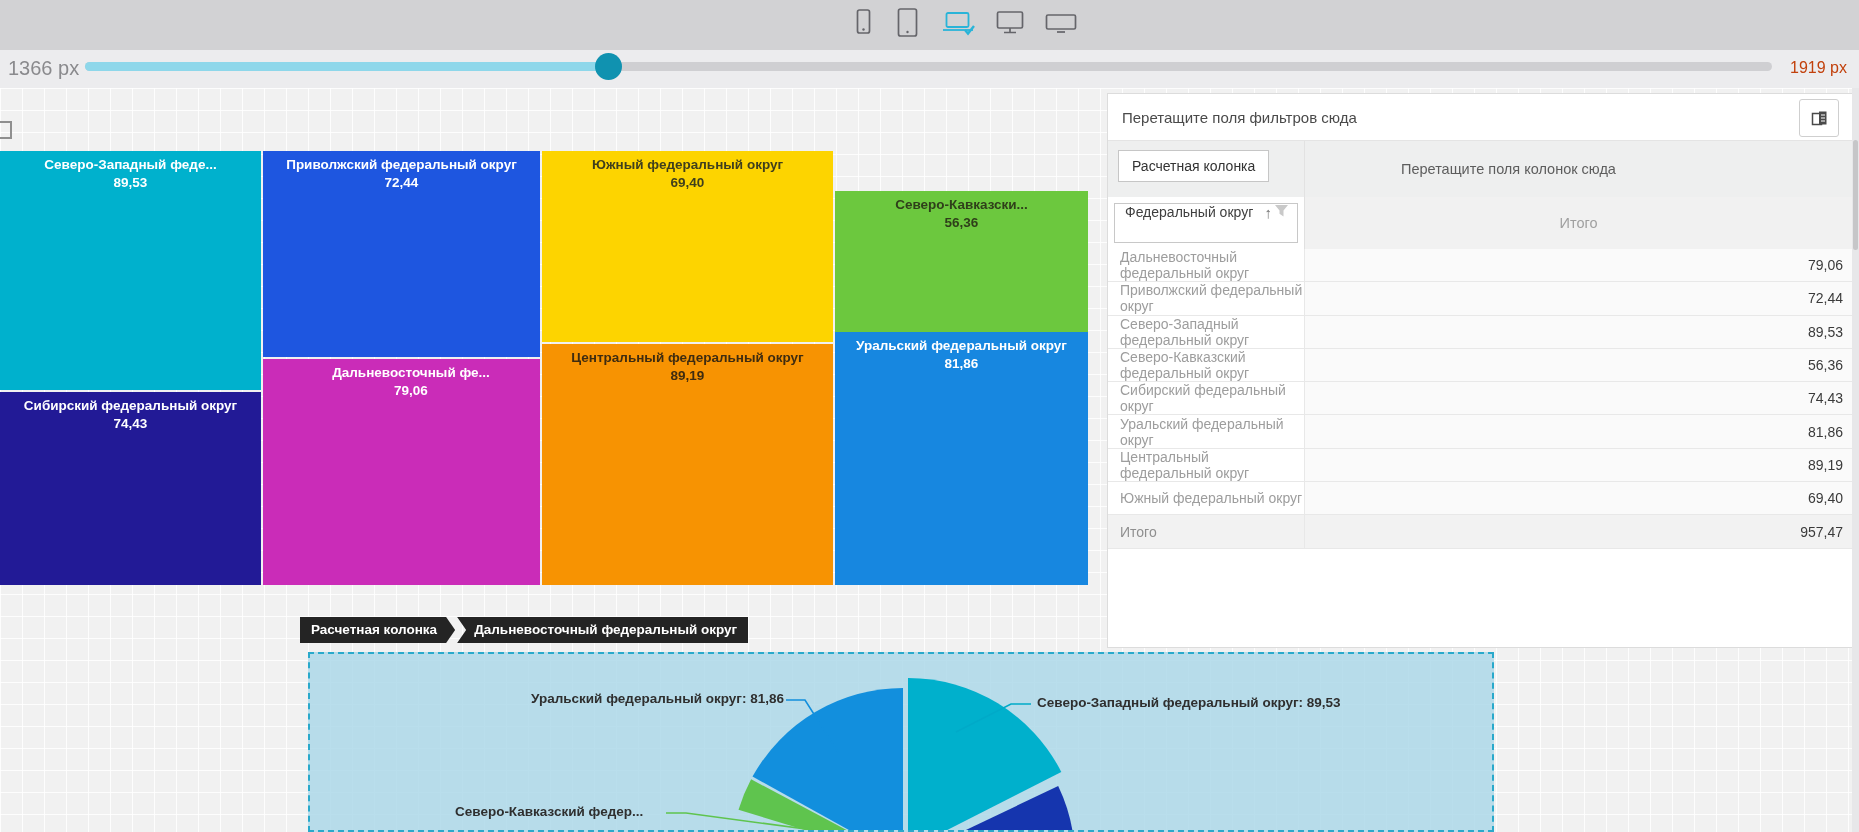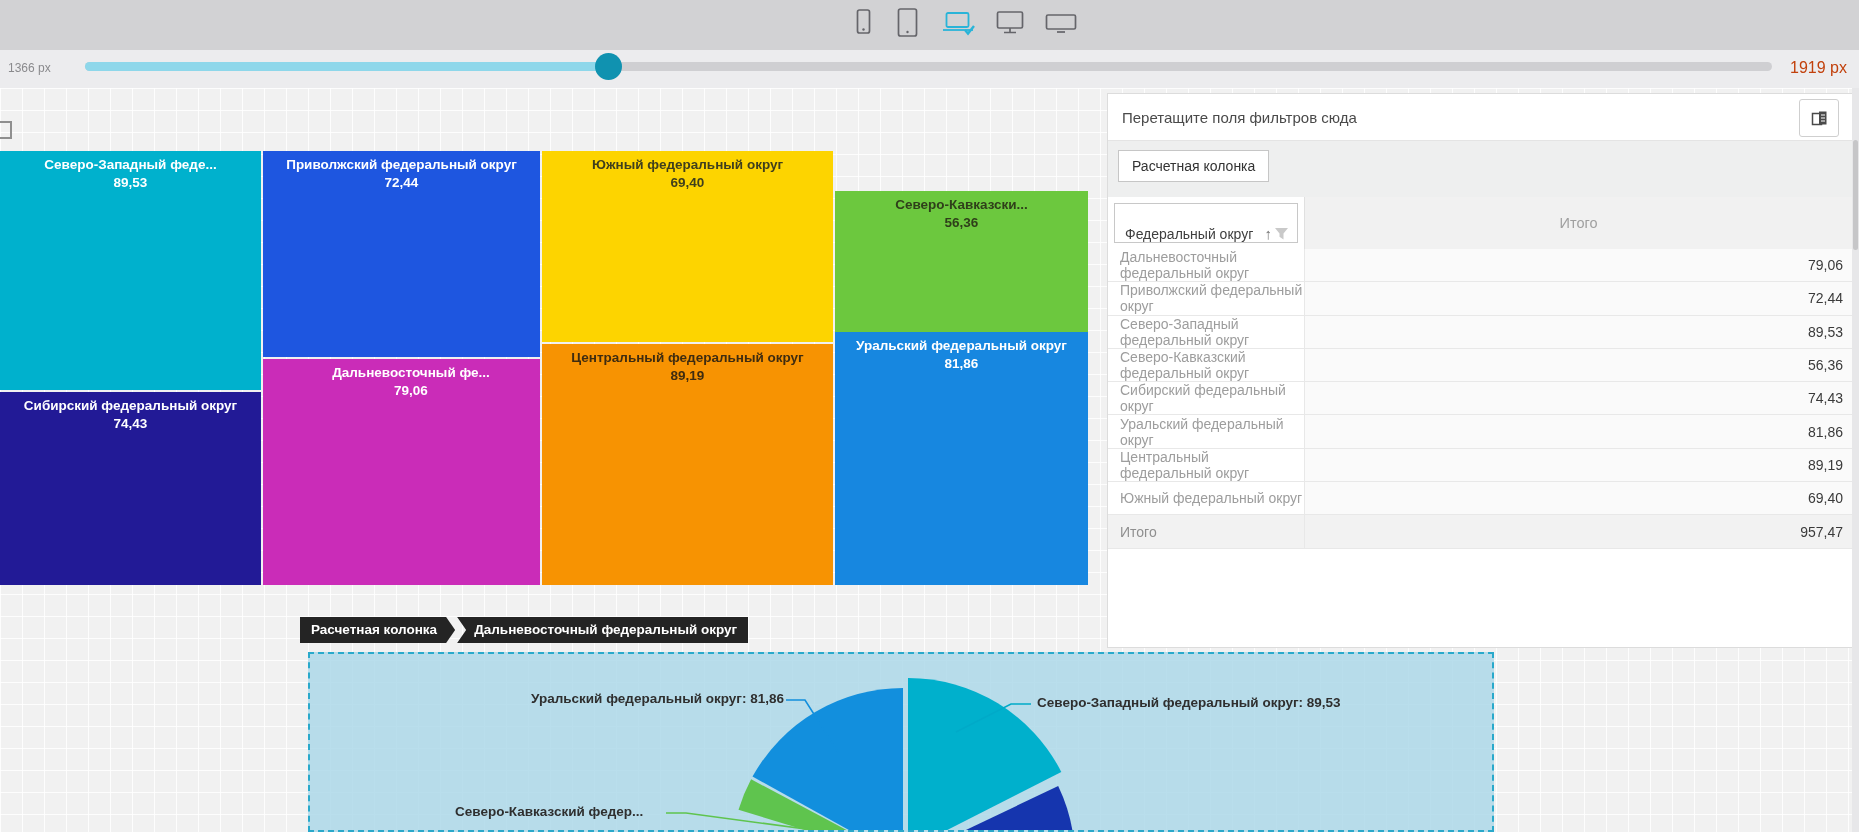--- a/index.html
+++ b/index.html
@@ -7,21 +7,21 @@
     font-family:"Liberation Sans", sans-serif; background:#f1f1f1; }
   .screen { position:relative; width:1859px; height:832px; }
 
   
   .topbar { position:absolute; left:0; top:0; width:100%; height:50px; background:#d2d2d4; }
   .devices { position:absolute; left:850px; top:5px; display:flex; gap:18px; align-items:flex-end; }
   .dev { background:none; border:none; cursor:pointer; height:36px; display:flex; align-items:center; }
 
   
   .slider-row { position:absolute; left:0; top:50px; width:100%; height:38px; background:#ececee; }
-  .sl-min { position:absolute; left:8px; top:0; line-height:36px; font-size:12px; color:#8a8a8d; }
+  .sl-min { position:absolute; left:8px; top:0; line-height:36px; font-size:20px; color:#8a8a8d; }
   .sl-max { position:absolute; right:12px; top:0; line-height:36px; font-size:16px; color:#c2410c; }
   .track { position:absolute; left:85px; right:87px; top:12px; height:9px; border-radius:5px; background:#cfcfd2; }
   .track-fill { position:absolute; left:0; top:0; height:9px; border-radius:5px 0 0 5px; background:#8ed7ea; width:523px; }
   .handle { position:absolute; left:510px; top:-9px; width:27px; height:27px; border-radius:50%; background:#1092b0; }
 
   
   .canvas { position:absolute; left:0; top:88px; width:1859px; height:744px;
     background-color:#f1f1f1;
     background-image:
       linear-gradient(to right, rgba(255,255,255,.85) 1px, transparent 1px),
@@ -46,21 +46,21 @@
   .panel { position:absolute; left:1107px; top:5px; width:746px; height:555px; background:#fff; border:1px solid #dcdcdc; }
   .p-filters { position:relative; height:47px; border-bottom:1px solid #e4e4e4; }
   .p-filters > span { position:absolute; left:14px; top:0; line-height:47px; font-size:15px; color:#4a4a4a;text-align:center; }
   .p-iconbtn { position:absolute; right:13px; top:5px; width:40px; height:38px; background:#fff; border:1px solid #cfcfcf; border-radius:3px; cursor:pointer; display:flex; align-items:center; justify-content:center; }
   .p-config { position:relative; height:56px; background:#eeefef; display:flex; }
   .p-config-left { width:196px; padding:9px 0 0 10px; }
   .chip { display:inline-block; background:#fff; border:1px solid #c6c6c6; padding:7px 13px; font-size:14px; color:#333; cursor:pointer; }
   .p-config-right { flex:1; border-left:1px solid #e2e2e2; padding-left:96px; display:flex; align-items:center; font-size:14.5px; color:#5d5d5d; }
   .p-header { position:relative; height:52px; display:flex; }
   .p-field { width:196px; padding:6px 0 0 6px; }
-  .p-field-box { width:184px; height:40px; background:#fff; border:1px solid #c8c8c8; display:flex; align-items:flex-end; padding:0 8px 0 10px; cursor:pointer; }
+  .p-field-box { width:184px; height:40px; background:#fff; border:1px solid #c8c8c8; display:flex; align-items:flex-start; padding:0 8px 0 10px; cursor:pointer; }
   .p-field-box > span:first-child { flex:1; font-size:14px; color:#3e3e3e; }
   .sort { font-size:15px; color:#777; margin-right:2px; }
   .p-total-h { flex:1; background:#f1f1f1; border-left:1px solid #e0e0e0; text-align:center; line-height:52px; font-size:14.5px; color:#9f9f9f; }
   .p-rows { }
   .p-row { display:flex; height:33.3px; border-bottom:1px solid #e8e8e8; }
   .p-name { width:196px; padding-left:12px; font-size:14px; color:#9d9d9d; display:flex; align-items:center; background:#fff; }
   .p-val { flex:1; border-left:1px solid #e8e8e8; background:#fafafa; display:flex; align-items:center; justify-content:flex-end; padding-right:9px; font-size:14px; color:#3a3a3a; }
   .p-row.total .p-name { background:#f2f2f2; color:#8f8f8f; }
   .p-row.total .p-val { background:#f2f2f2; }
 
@@ -195,20 +195,23 @@
           <svg width="19" height="19" viewBox="0 0 19 19" fill="none">
             <rect x="2.5" y="4.5" width="9" height="11" stroke="#4a4a4a" stroke-width="1.5" fill="#fff"></rect>
             <rect x="9" y="2.5" width="7.5" height="13" fill="#4a4a4a"></rect>
             <path d="M11 6 H15 M11 9 H15 M11 12 H15" stroke="#fff" stroke-width="1.2"></path>
           </svg>
         </button>
       </div>
       <div class="p-config">
         <div class="p-config-left">
           <span class="chip">Расчетная колонка</span>
+        </div>
+        <div class="p-config-right">
+          <span>Перетащите поля колонок сюда</span>
         </div>
       </div>
       <div class="p-header">
         <div class="p-field">
           <div class="p-field-box">
             <span>Федеральный округ</span>
             <span class="sort">↑</span>
             <svg width="15" height="15" viewBox="0 0 15 15">
               <path d="M1 1 H14 L9.5 6.5 V12.5 L5.5 9.8 V6.5 Z" fill="#c9c9c9"></path>
             </svg>

